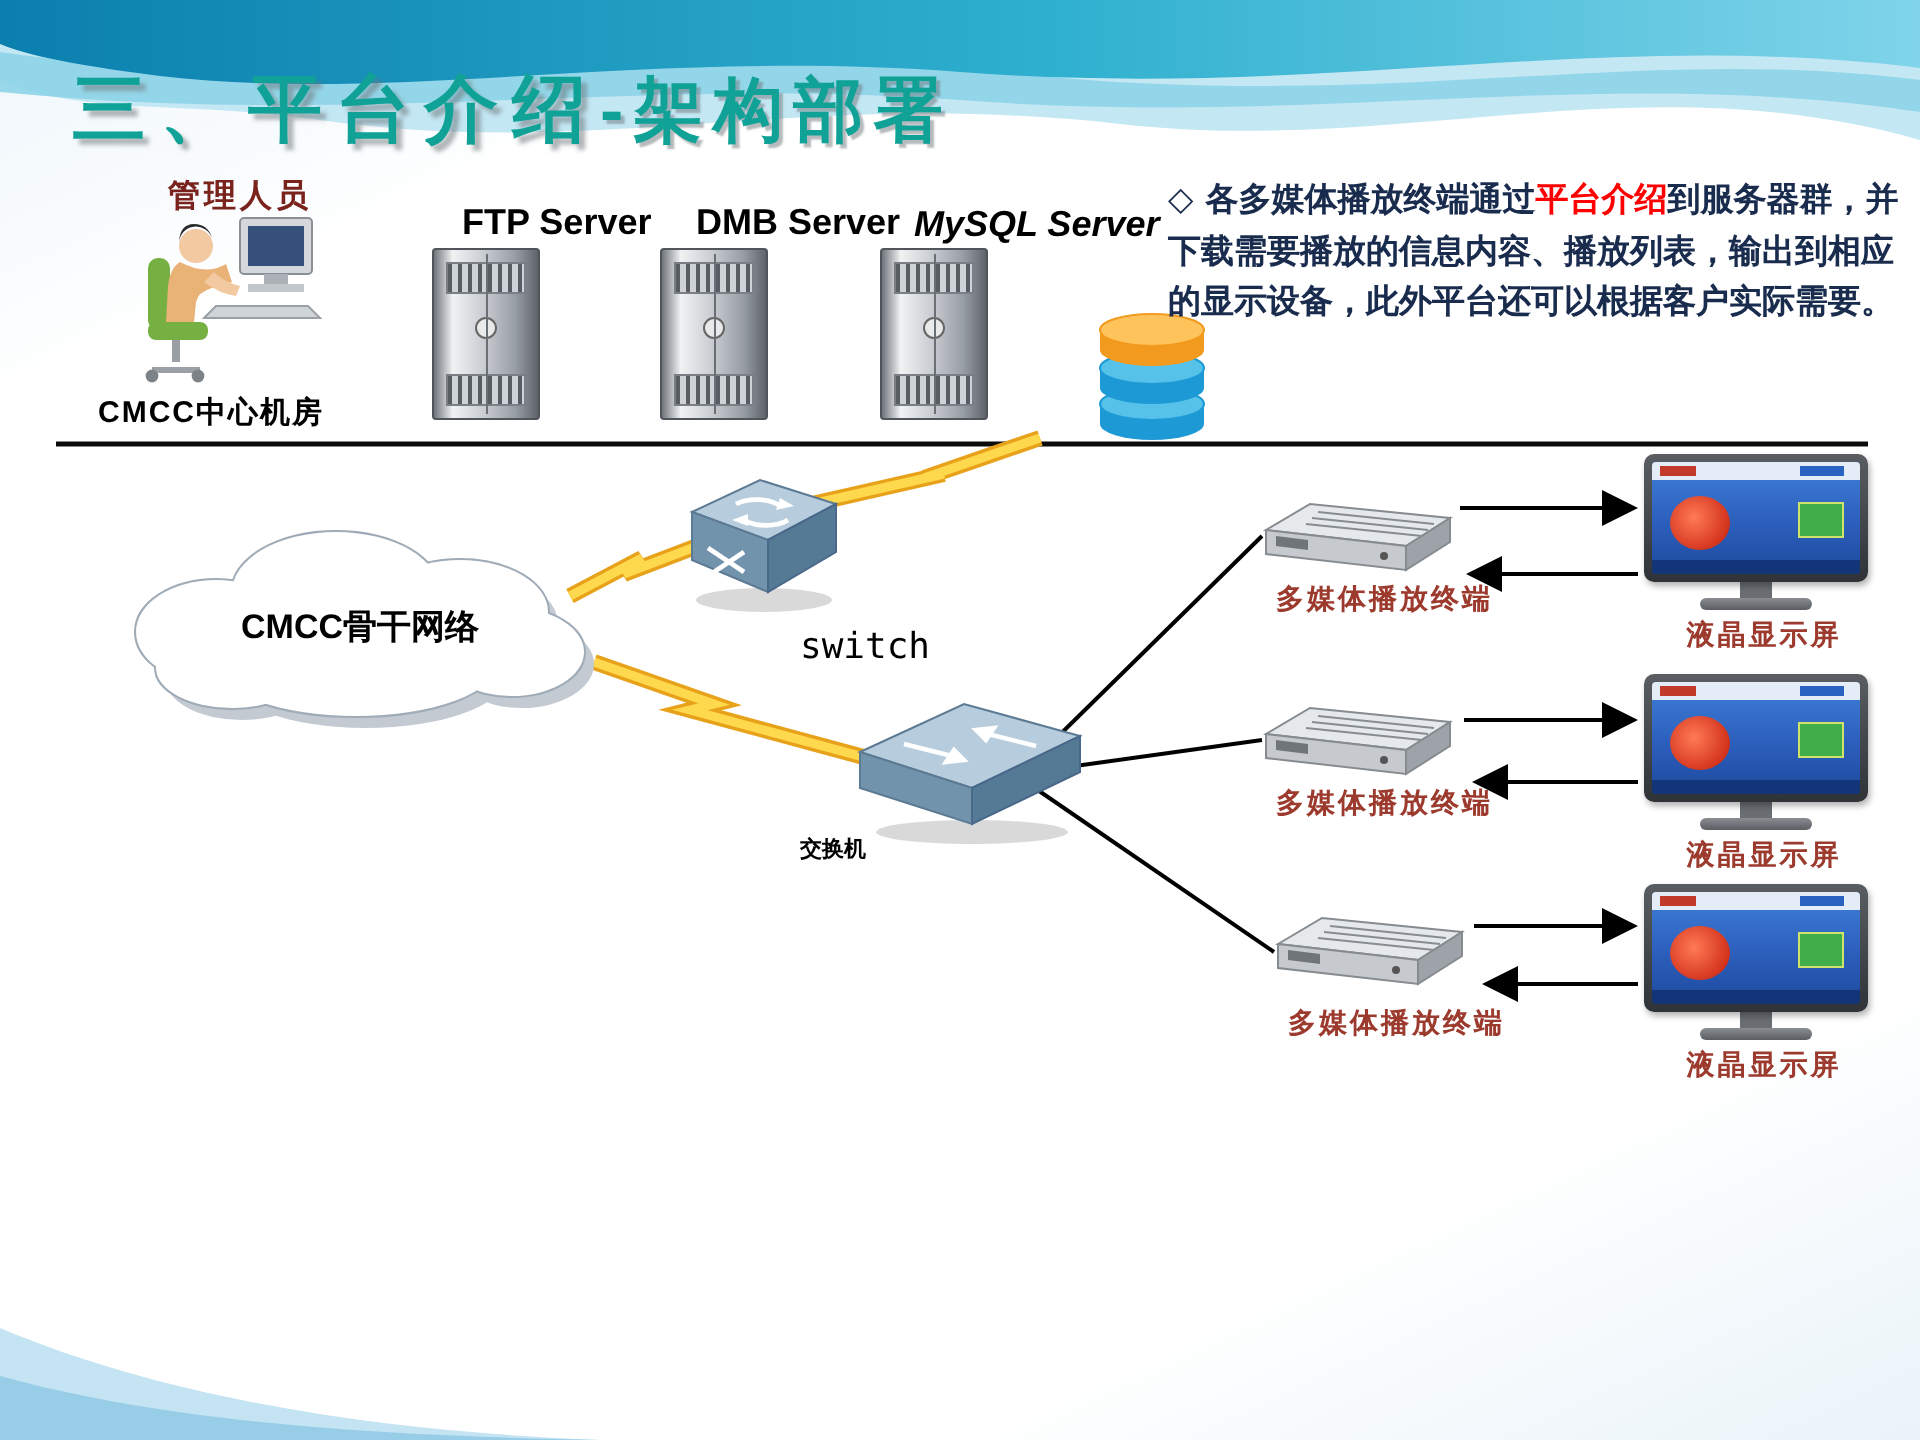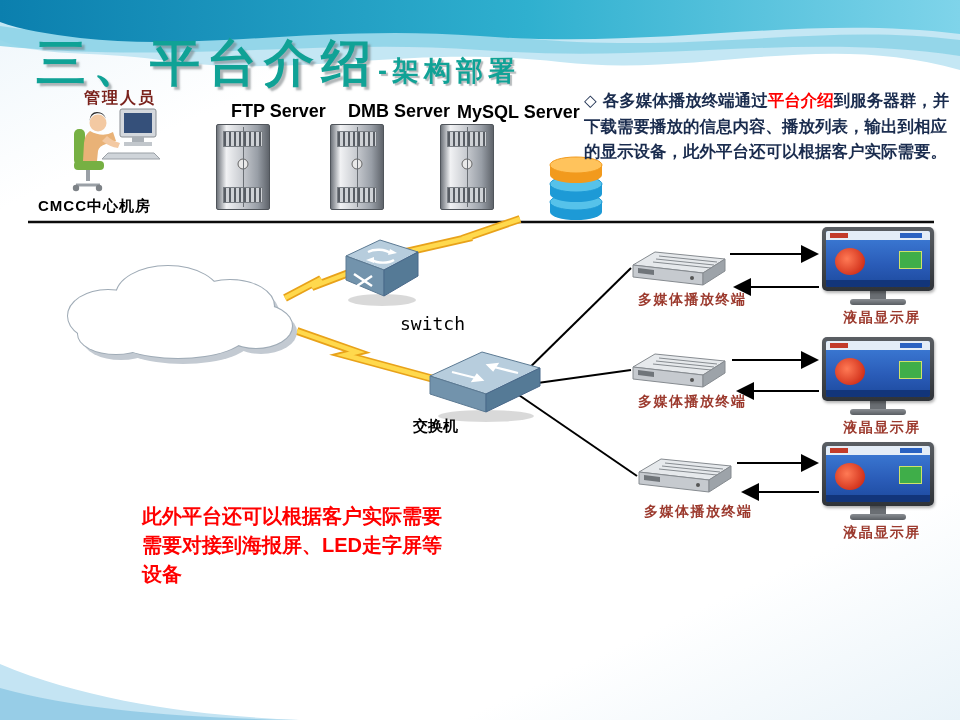--- a/index.html
+++ b/index.html
@@ -11,39 +11,39 @@
     background: linear-gradient(155deg,#eef6fb 0%,#ffffff 18%,#ffffff 80%,#e9f3f9 100%);
   }
 
   
   .header-wave { position:absolute; top:0; left:0; z-index:0; }
   .footer-wave { position:absolute; left:0; bottom:0; z-index:0; }
 
   
   .title { position:absolute; left:36px; top:30px; z-index:4; white-space:nowrap; }
   .title .main {
-    font-size:50px; font-weight:bold; color:#10a296; letter-spacing:7px;
+    font-size:37px; font-weight:bold; color:#10a296; letter-spacing:7px;
     text-shadow:3px 3px 2px rgba(110,118,122,.55);
     margin-top:48px;
   }
   .title .suffix {
-    font-size:27px; font-weight:bold; color:#10a296; letter-spacing:5px;
+    font-size:35px; font-weight:bold; color:#10a296; letter-spacing:5px;
     text-shadow:2px 2px 1px rgba(110,118,122,.5);
   }
 
   
   .lbl { position:absolute; z-index:4; font-weight:bold; color:#000; }
   .admin-label { left:84px; top:88px; font-size:16px; color:#7a221c; letter-spacing:2px; }
-  .room-label  { left:38px; top:197px; font-size:15px; letter-spacing:1px; }
+  .room-label  { left:49px; top:197px; font-size:15px; letter-spacing:1px; }
   .srv-label   { font-size:18px; }
   .srv-ftp   { left:231px; top:101px; }
   .srv-dmb   { left:348px; top:101px; }
-  .srv-mysql { left:457px; top:102px; }
+  .srv-mysql { left:457px; top:102px;font-style:italic; }
   .router-label { left:400px; top:313px; font-family:"DejaVu Sans Mono","Liberation Mono",monospace; font-weight:normal; font-size:18px; }
-  .lanswitch-label { left:413px; top:417px; font-size:15px; }
+  .lanswitch-label { left:400px; top:417px; font-size:11px; }
   .red-sm { position:absolute; z-index:4; font-weight:bold; color:#9c3a2e; font-size:14px; letter-spacing:1.5px; }
   .term-lbl1 { left:638px; top:291px; }
   .term-lbl2 { left:638px; top:393px; }
   .term-lbl3 { left:644px; top:503px; }
   .disp-lbl  { width:112px; text-align:center; }
   .disp-lbl1 { left:826px; top:309px; }
   .disp-lbl2 { left:826px; top:419px; }
   .disp-lbl3 { left:826px; top:524px; }
 
   
@@ -257,20 +257,21 @@
       </g>
       <g fill="#ffffff">
         <ellipse cx="50" cy="62" rx="40" ry="26"></ellipse>
           <ellipse cx="110" cy="42" rx="52" ry="30"></ellipse>
         <ellipse cx="172" cy="52" rx="44" ry="26"></ellipse>
           <ellipse cx="198" cy="72" rx="36" ry="22"></ellipse>
         <ellipse cx="120" cy="78" rx="70" ry="26"></ellipse>
           <ellipse cx="58" cy="80" rx="38" ry="20"></ellipse>
       </g>
     </svg>
+    <div style="position:absolute; left:0; top:48px; width:100%; text-align:center; font-size:17px; font-weight:bold; color:#000;">CMCC骨干网络</div>
   </div>
 
   <svg class="device" style="left:338px; top:230px;" width="84" height="78" viewBox="0 0 84 78">
     <ellipse cx="44" cy="70" rx="34" ry="6" fill="rgba(0,0,0,.15)"></ellipse>
     <polygon points="8,26 42,10 80,22 46,40" fill="#b7cddd" stroke="#5c7a93"></polygon>
     <polygon points="8,26 46,40 46,66 8,50" fill="#7293ac" stroke="#5c7a93"></polygon>
     <polygon points="46,40 80,22 80,46 46,66" fill="#557a96" stroke="#49688a"></polygon>
     <g stroke="#fff" fill="none" stroke-width="2.4">
       <path d="M30,22 a14,7 0 0 1 22,1"></path>
       <path d="M56,30 a14,7 0 0 1 -22,0"></path>
@@ -379,17 +380,14 @@
       </div>
     </div>
     <div class="stand"></div>
     <div class="base"></div>
   </div>
 
   <div class="red-sm disp-lbl disp-lbl1">液晶显示屏</div>
   <div class="red-sm disp-lbl disp-lbl2">液晶显示屏</div>
   <div class="red-sm disp-lbl disp-lbl3">液晶显示屏</div>
 
-  <div class="note">此外平台还可以根据客户实际需要
-需要对接到海报屏、LED走字屏等
-设备</div>
 
 </div>
 
 </body></html>

